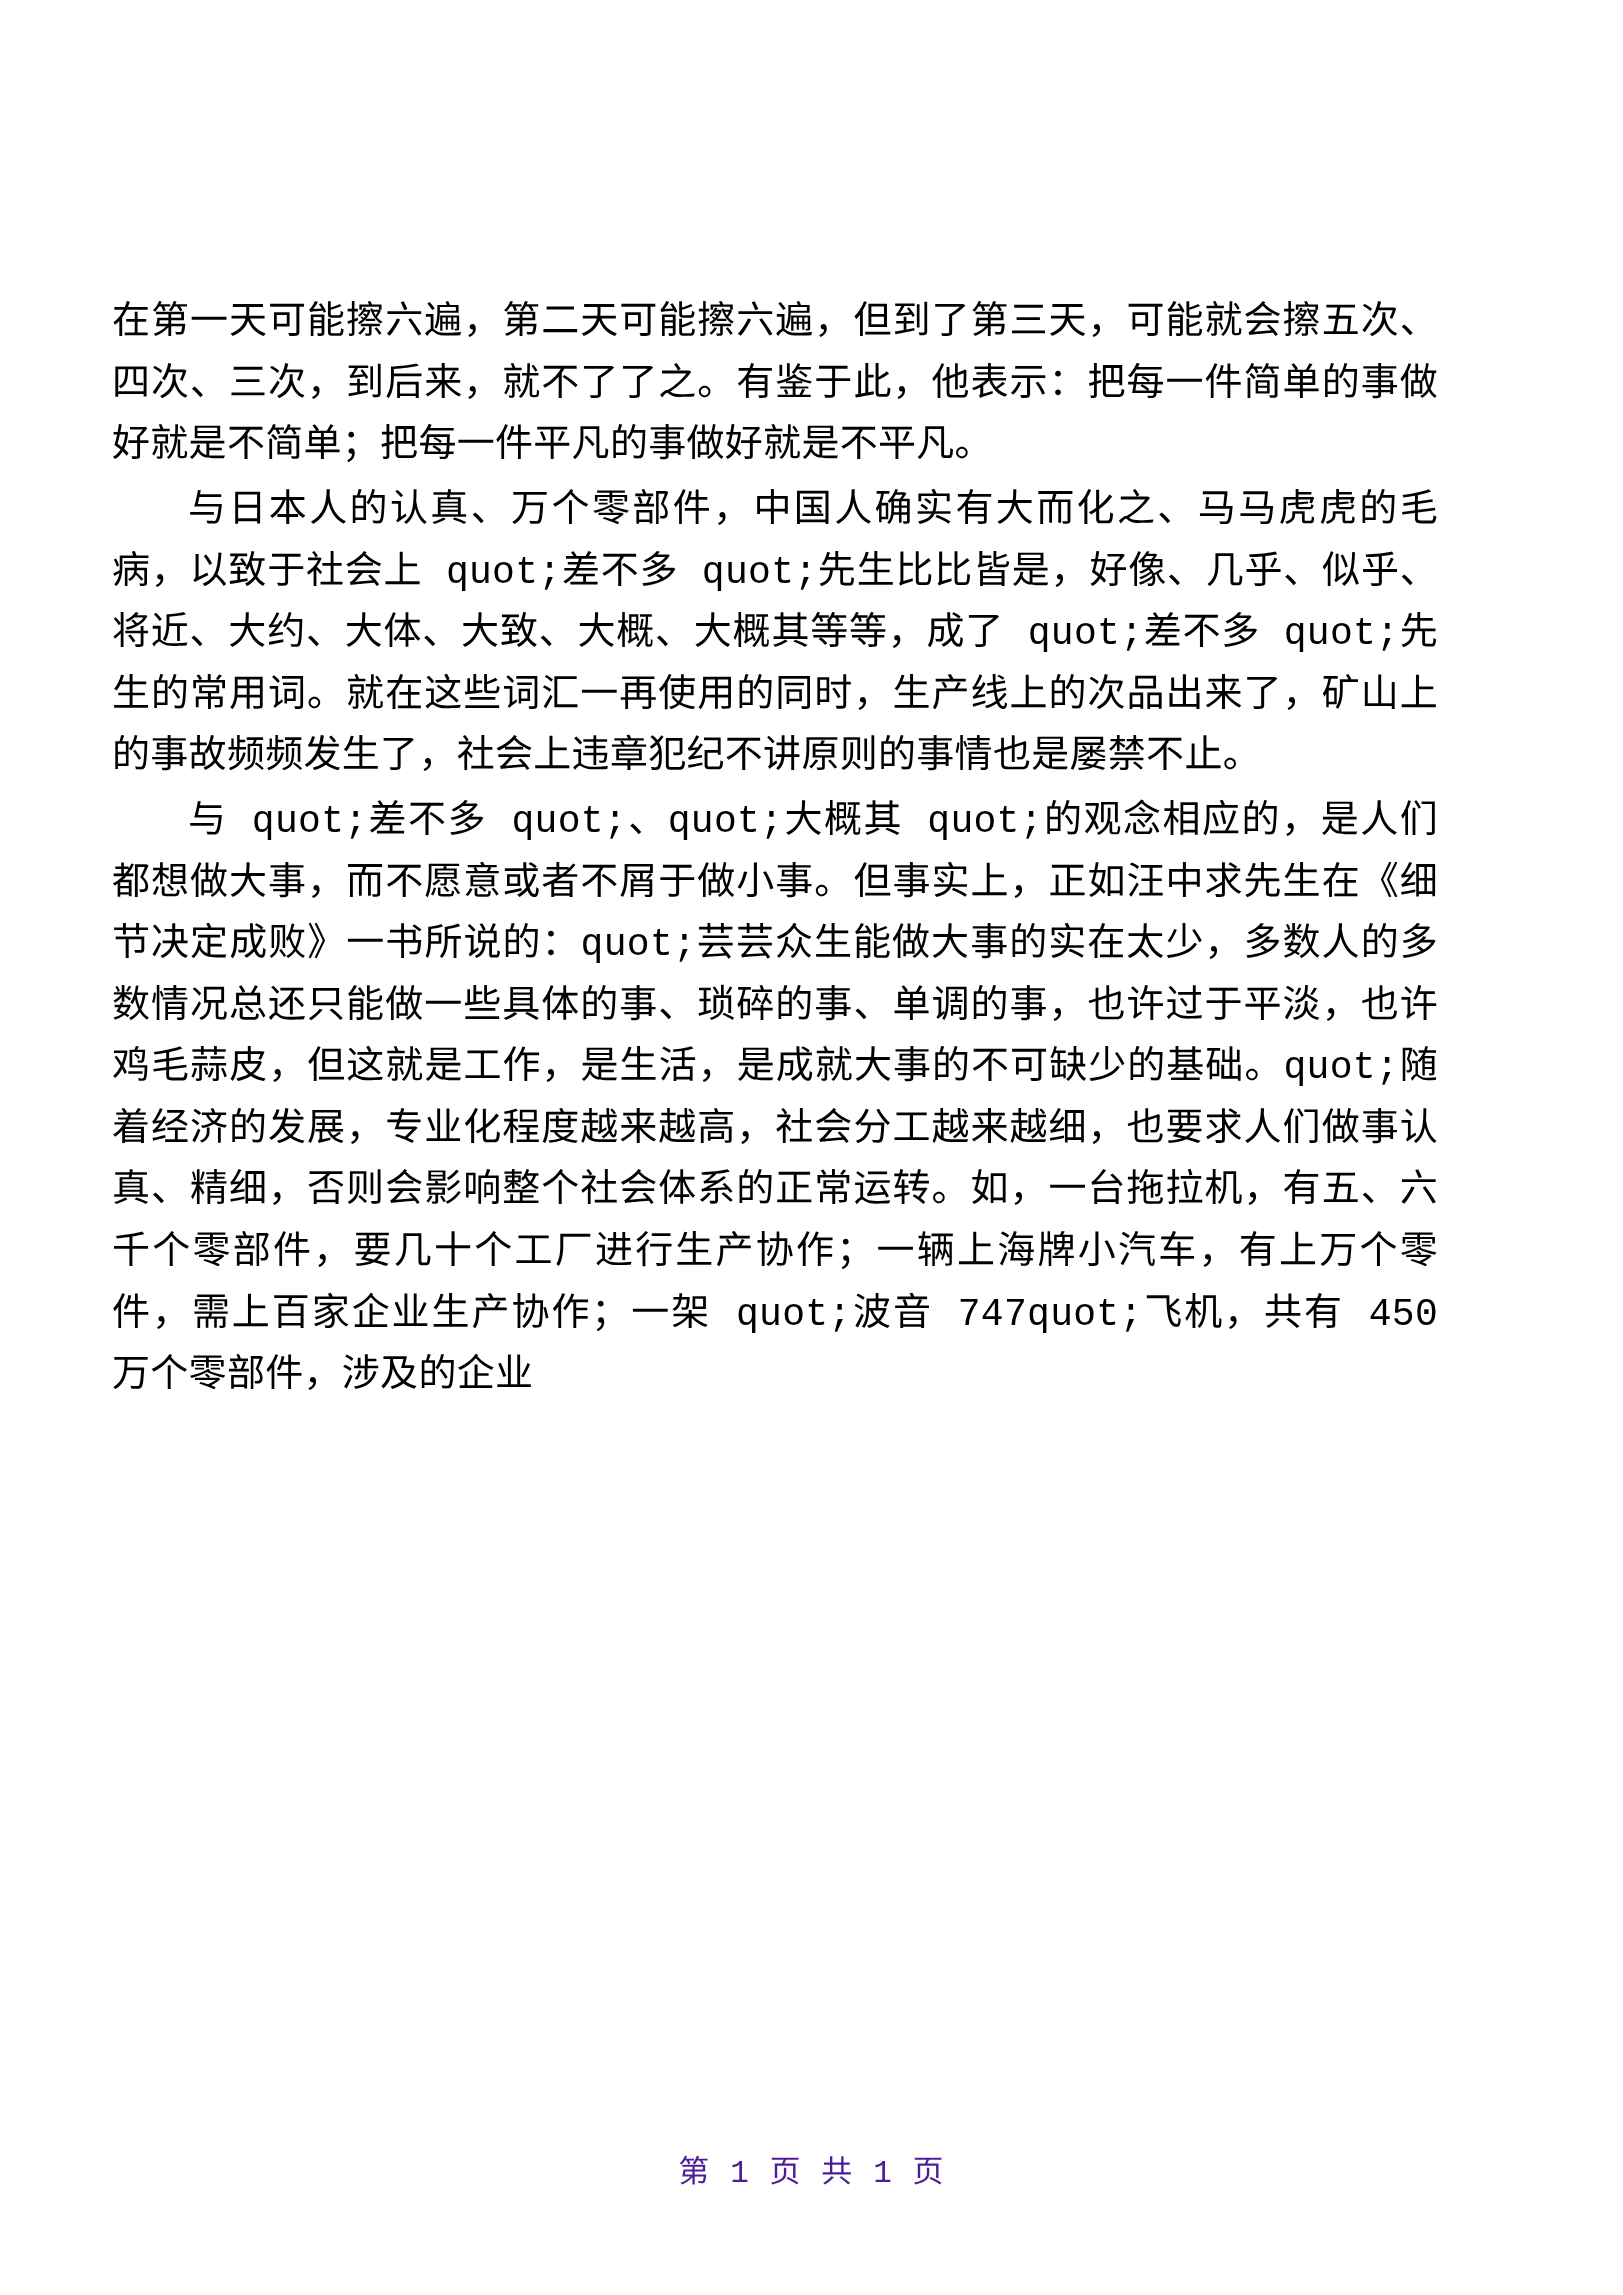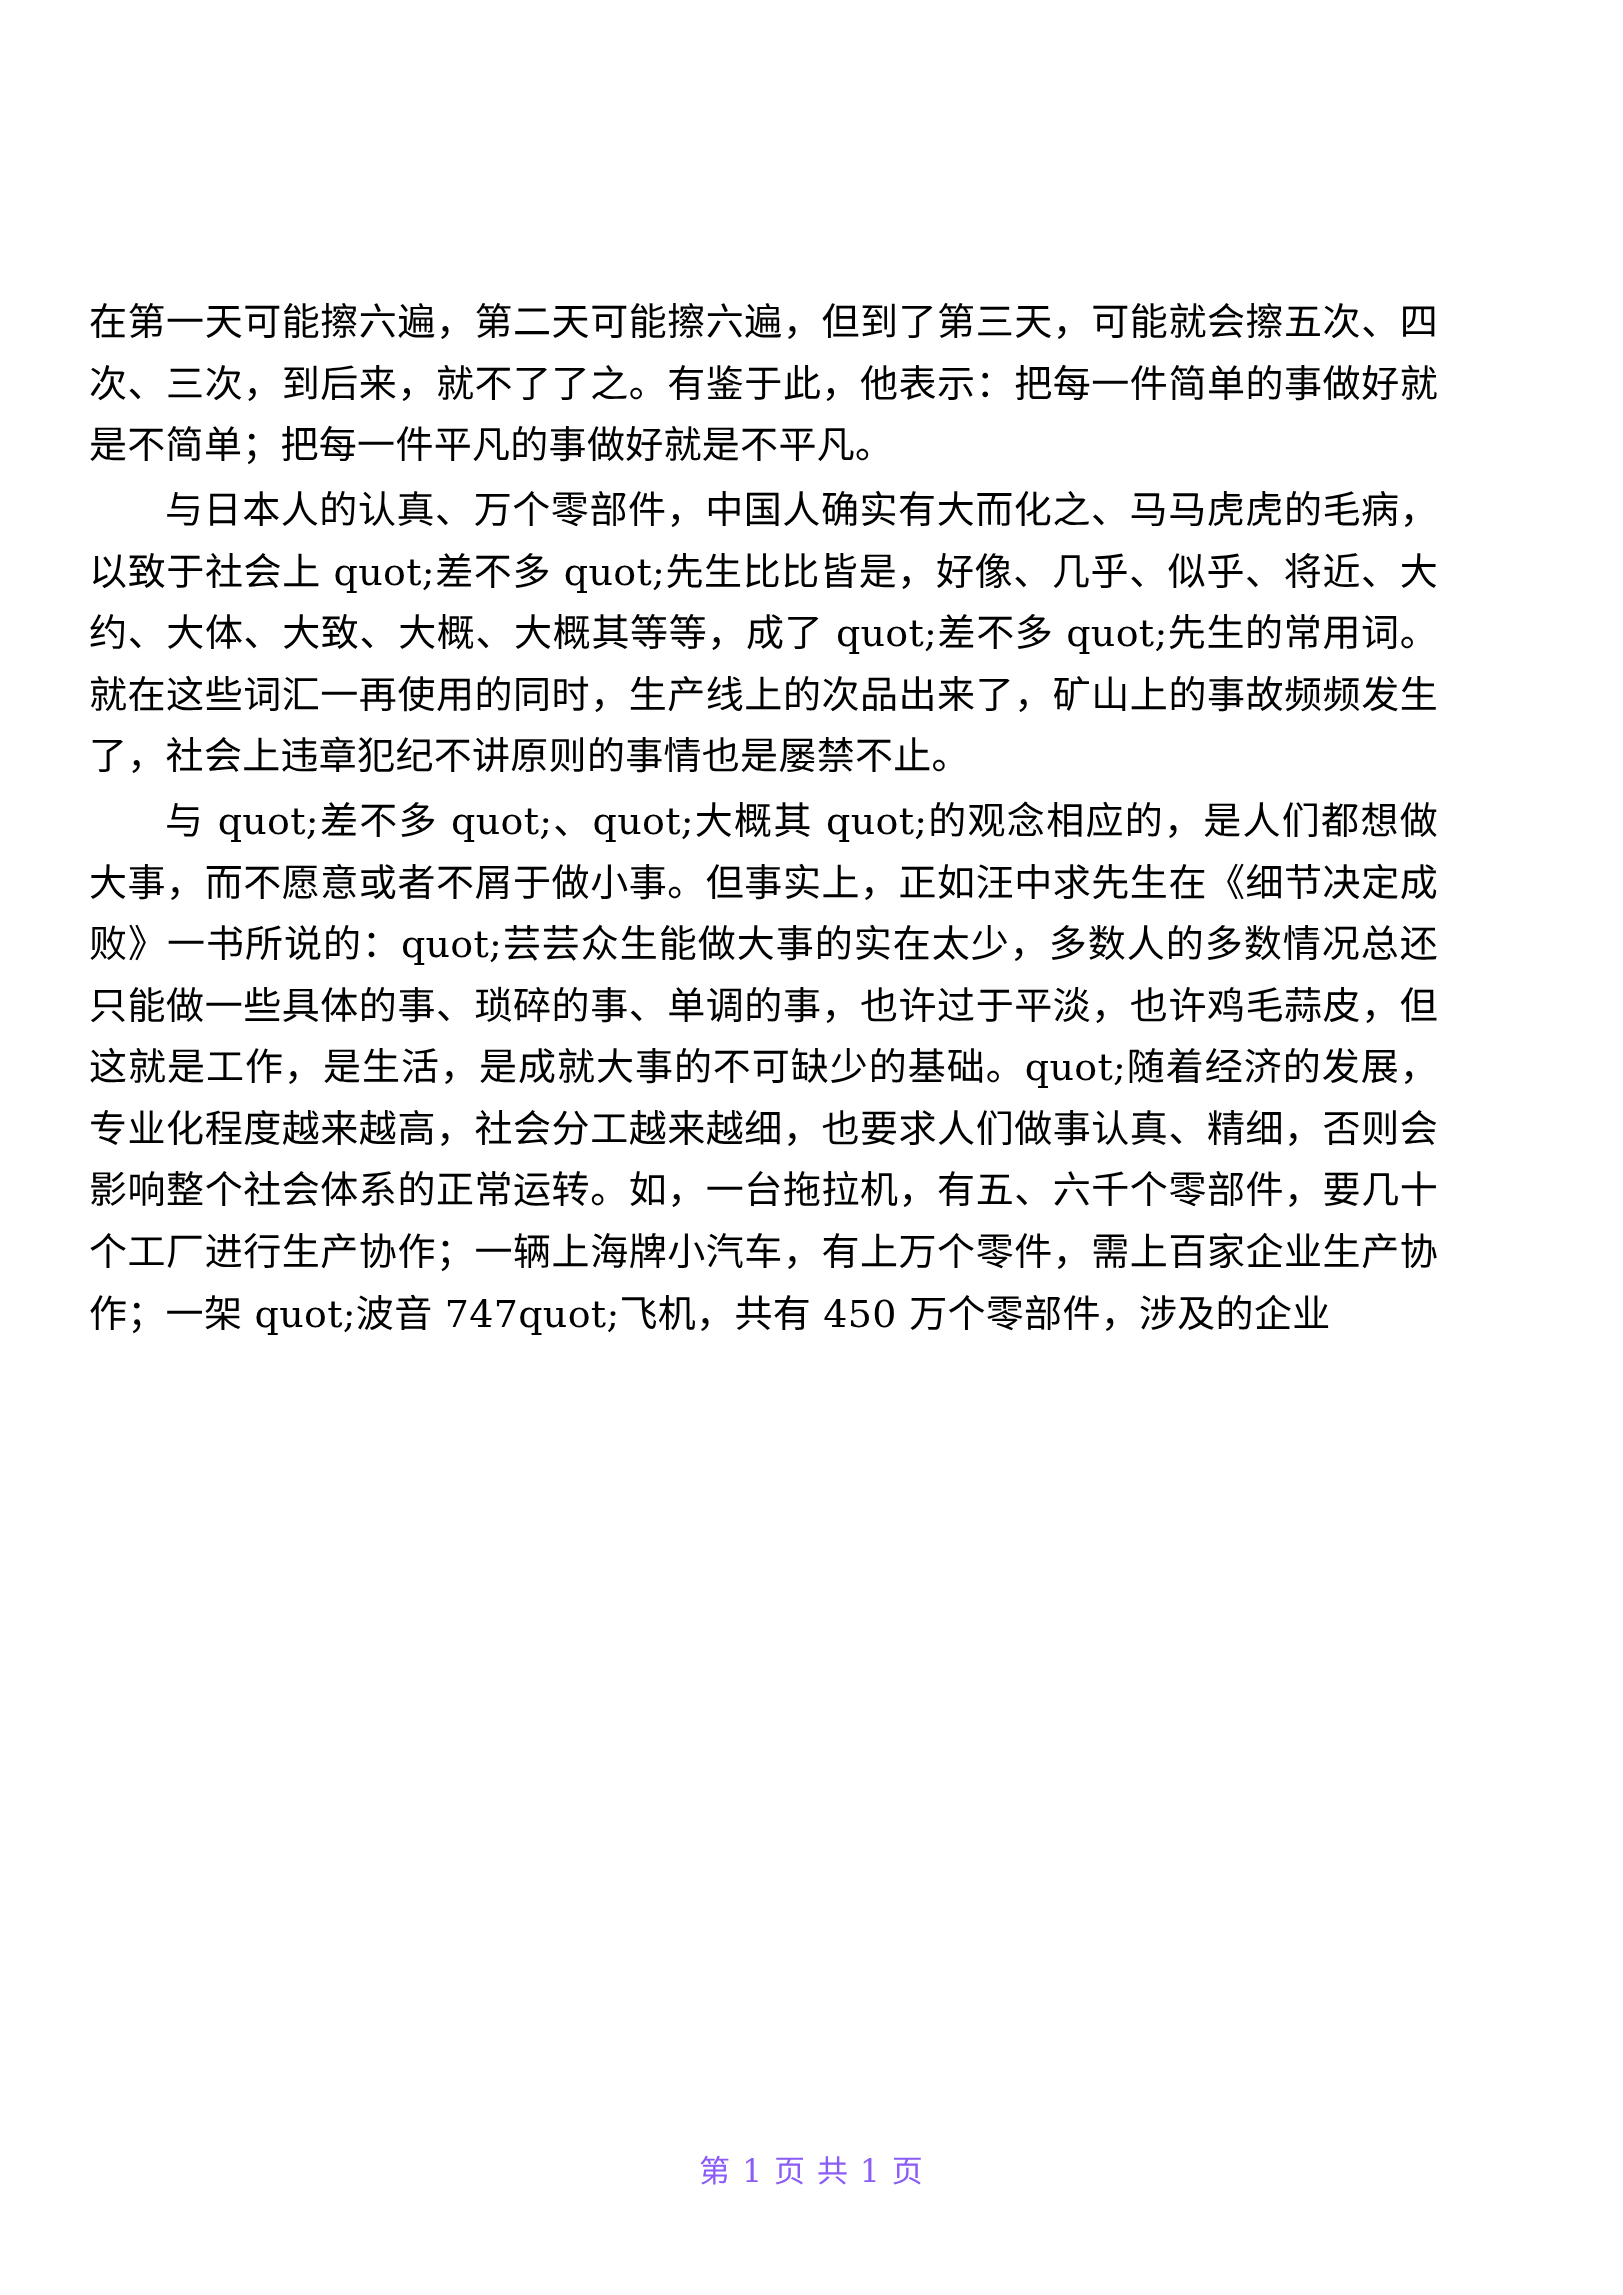--- a/index.html
+++ b/index.html
@@ -13,22 +13,23 @@
     height: 2295px;
     font-family: "DejaVu Serif", "Liberation Serif", serif;
     color: #000000;
     position: relative;
     overflow: hidden;
   }
   .page {
     box-sizing: border-box;
     width: 1623px;
     height: 2295px;
-    padding: 292px 185px 0 89px;
+    padding: 292px 185px 0 112px;
     position: relative;
+    font-family: Liberation Mono, monospace;
   }
   .doc-body {
     font-size: 38px;
     line-height: 1.62;
     text-align: justify;
     text-justify: inter-ideograph;
     letter-spacing: 0.3px;
   }
   .para {
     margin: 0 0 3.4px 0;
@@ -39,21 +40,21 @@
     text-indent: 2em;
   }
   .footer {
     position: absolute;
     left: 0;
     right: 0;
     bottom: 104px;
     text-align: center;
     font-size: 31px;
     letter-spacing: 1.1px;
-    color: #8b5cf6;
+    color: #4c1d95;
   }
 </style>
 </head>
 <body>
 
 <div class="page">
   <div class="doc-body">
     <p class="para">在第一天可能擦六遍，第二天可能擦六遍，但到了第三天，可能就会擦五次、四次、三次，到后来，就不了了之。有鉴于此，他表示：把每一件简单的事做好就是不简单；把每一件平凡的事做好就是不平凡。</p>
     <p class="para indent">与日本人的认真、万个零部件，中国人确实有大而化之、马马虎虎的毛病，以致于社会上 quot;差不多 quot;先生比比皆是，好像、几乎、似乎、将近、大约、大体、大致、大概、大概其等等，成了 quot;差不多 quot;先生的常用词。就在这些词汇一再使用的同时，生产线上的次品出来了，矿山上的事故频频发生了，社会上违章犯纪不讲原则的事情也是屡禁不止。</p>
     <p class="para indent">与 quot;差不多 quot;、quot;大概其 quot;的观念相应的，是人们都想做大事，而不愿意或者不屑于做小事。但事实上，正如汪中求先生在《细节决定成败》一书所说的：quot;芸芸众生能做大事的实在太少，多数人的多数情况总还只能做一些具体的事、琐碎的事、单调的事，也许过于平淡，也许鸡毛蒜皮，但这就是工作，是生活，是成就大事的不可缺少的基础。quot;随着经济的发展，专业化程度越来越高，社会分工越来越细，也要求人们做事认真、精细，否则会影响整个社会体系的正常运转。如，一台拖拉机，有五、六千个零部件，要几十个工厂进行生产协作；一辆上海牌小汽车，有上万个零件，需上百家企业生产协作；一架 quot;波音 747quot;飞机，共有 450 万个零部件，涉及的企业</p>

